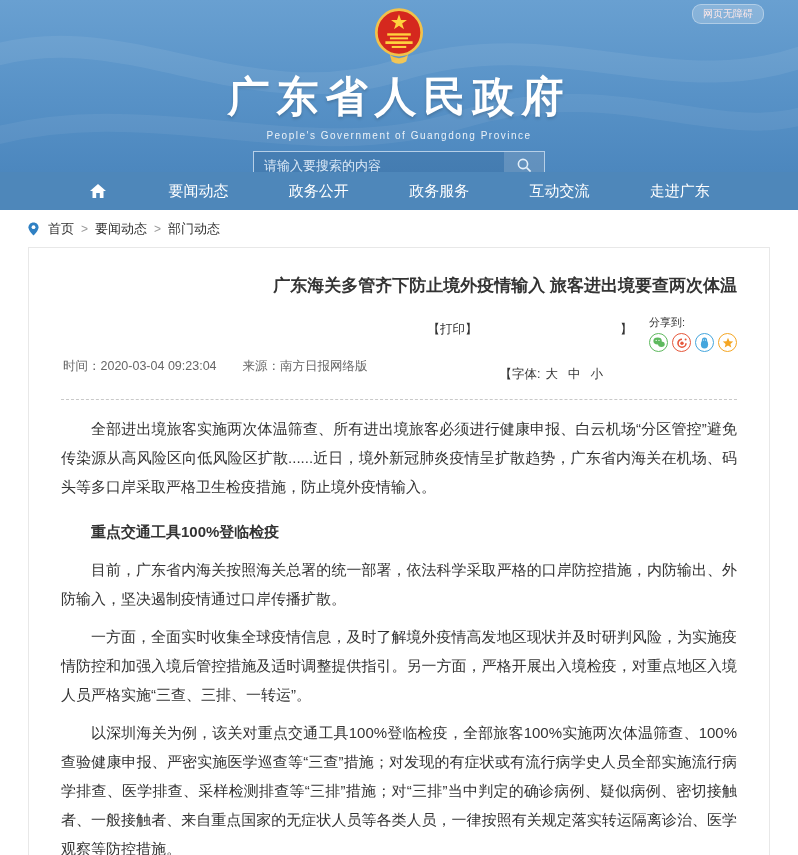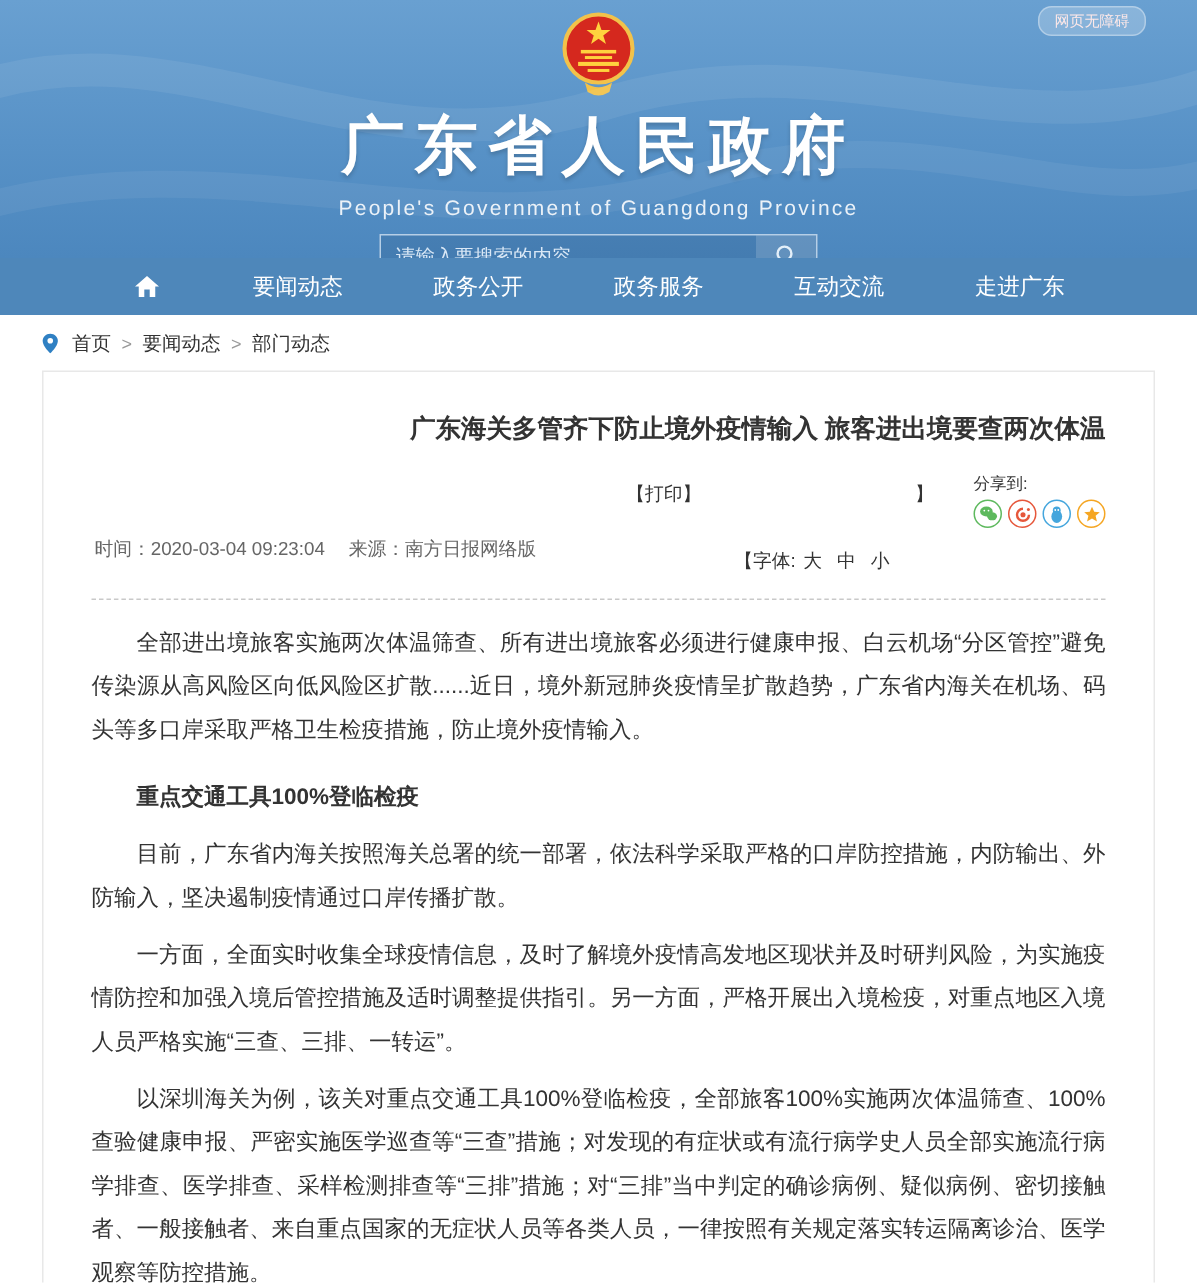--- a/index.html
+++ b/index.html
@@ -10,21 +10,21 @@
   .site-header { position: relative; height: 172px;
     background: linear-gradient(180deg, #69a0d1 0%, #5892c7 55%, #4c87be 100%);
     overflow: hidden; }
   .swirls { position: absolute; inset: 0; pointer-events: none; }
   .a11y-badge { position: absolute; top: 4px; right: 34px; font-size: 10px;
     color: #fde8e8; background: rgba(255,255,255,0.22); border: 1px solid rgba(255,255,255,0.35);
     border-radius: 9px; padding: 2px 10px; cursor: pointer; }
   .emblem-wrap { display: flex; justify-content: center; padding-top: 7px; }
   .site-title { text-align: center; color: #fff; font-size: 42px; font-weight: 700;
     letter-spacing: 7px; margin-top: 4px; text-shadow: 0 2px 3px rgba(0,0,0,0.18); }
-  .site-subtitle { text-align: center; color: rgba(255,255,255,0.88); font-size: 14px;
+  .site-subtitle { text-align: center; color: rgba(255,255,255,0.88); font-size: 10px;
     letter-spacing: 1.5px; margin-top: 5px; }
   .search-box { width: 292px; height: 29px; margin: 10px auto 0; display: flex;
     border: 1px solid rgba(220,235,248,0.75); background: rgba(0,30,70,0.10); justify-content: space-between; }
   .search-input { flex: 1; background: transparent; border: 0; outline: none;
     color: #eaf3fb; font-size: 13px; padding: 0 10px;
     font-family: "Liberation Sans", "DejaVu Sans", sans-serif; }
   .search-input::placeholder { color: #e2eefa; opacity: 0.95; }
   .search-btn { width: 40px; border: 0; cursor: pointer; background: rgba(255,255,255,0.16);
     display: flex; align-items: center; justify-content: center; }
 
@@ -43,21 +43,21 @@
   .crumb:last-child .sep { display: none; }
 
   
   .article-card { margin: 0 28px; border: 1px solid #e8e8e8; padding: 26px 32px 40px;
     min-height: 620px; background: #fff; }
   .article-title { text-align: right; font-size: 17px; font-weight: 700; color: #333; }
   .meta-section { position: relative; margin-top: 24px; border-bottom: 1px dashed #c9c9c9;
     padding: 0 0 16px; }
   .meta-line { display: flex; align-items: center; gap: 34px; font-size: 12.5px;
     color: #666; padding-left: 2px; }
-  .meta-group { display: flex; gap: 16px; margin-top: 28px; }
+  .meta-group { display: flex; gap: 26px; margin-top: 28px; }
   .meta-tools { display: flex; gap: 22px; color: #333; margin-left: 26px; }
   .print-btn { cursor: pointer; }
   .font-tool { display: flex; gap: 0; margin-top: 45px; }
   .font-tool .fs { cursor: pointer; padding: 0 5px; }
   .share { position: absolute; right: 0; top: -6px; z-index: 2; }
   .share-label { font-size: 11px; color: #333; }
   .share-icons { display: flex; gap: 4px; margin-top: 3px; }
   .share-icon { width: 19px; height: 19px; border-radius: 50%; background: #fff;
     display: flex; align-items: center; justify-content: center; cursor: pointer; }
   .share-icon.wechat { border: 1.5px solid #5eb95e; }

